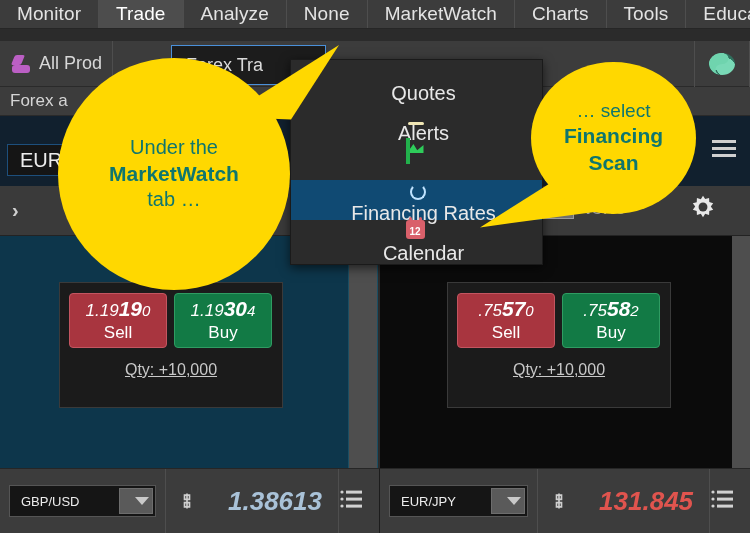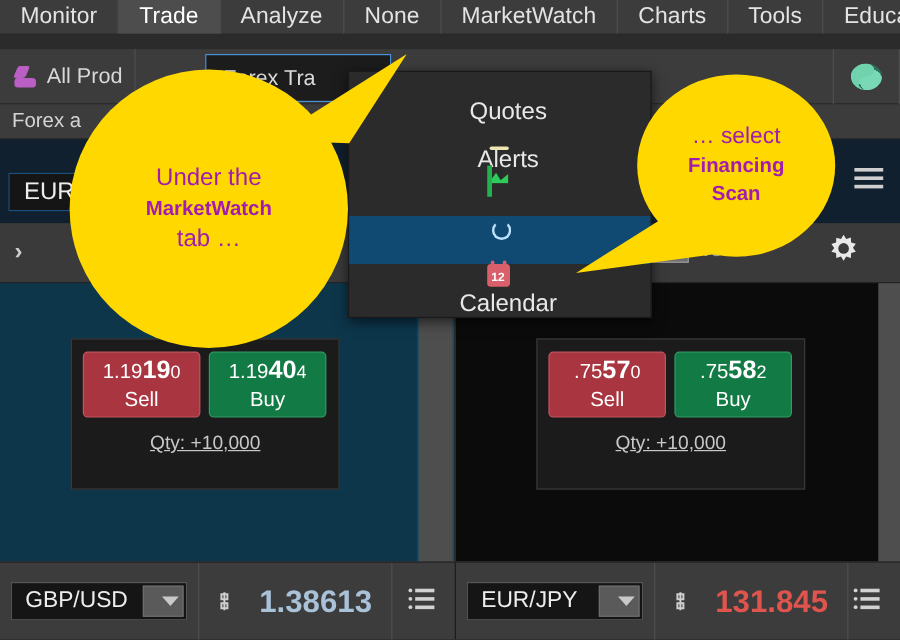--- a/index.html
+++ b/index.html
@@ -163,21 +163,21 @@
   .quotecard.right { left:447px; top:282px; width:224px; height:126px; }
 
   .btnrow { display:flex; gap:7px; padding:10px 9px 0 9px; }
   .pricebtn {
     width:98px; height:55px; border-radius:4px;
     display:flex; flex-direction:column; align-items:center; justify-content:center;
     color:#fff; cursor:pointer;
   }
   .pricebtn.sell { background:#a8353f; border:1px solid #c35560; }
   .pricebtn.buy  { background:#127a45; border:1px solid #2f9c62; }
-  .pricenum { font-size:17px; line-height:1.05; white-space:nowrap; }
+  .pricenum { font-size:17px; line-height:1.05; white-space:nowrap;font-style:italic; }
   .pricenum .big { font-size:21px; font-weight:bold; }
   .pricenum .sm  { font-size:15px; }
   .pricelbl { font-size:17px; margin-top:2px; }
   .qty {
     text-align:center; color:#c8c8c8; font-size:16px;
     margin-top:13px; text-decoration:underline;
   }
 
   
   .botbar {
@@ -187,34 +187,34 @@
     border-top:1px solid #262626;
   }
   .botbar.left { left:0; width:380px; border-right:1px solid #1c1c1c; }
   .botbar.right{ left:380px; width:370px; }
   .pairsel {
     position:relative; margin-left:9px;
     width:147px; height:32px;
     background:#151515; border:1px solid #555;
     display:flex; align-items:center;
   }
-  .pairsel span { color:#ededed; font-size:19px; padding-left:11px; }
+  .pairsel span { color:#ededed; font-size:13px; padding-left:11px; }
   .pairsel .drop {
     position:absolute; right:2px; top:2px; width:34px; height:26px;
     background:#5a5a5a; border:1px solid #6d6d6d;
     display:flex; align-items:center; justify-content:center;
   }
   .caret { width:0;height:0;border-left:7px solid transparent;border-right:7px solid transparent;border-top:8px solid #c9c9c9;}
   .vdiv { width:1px; height:65px; background:#4e4e4e; margin-left:9px; }
   .linkicon {
     width:22px; height:30px; margin:0 10px;
     display:flex; align-items:center; justify-content:center;
     color:#cfcfcf; font-size:20px;
   }
-  .bigprice { font-size:26px; font-weight:bold; margin-left:8px; white-space:nowrap;}
+  .bigprice { font-size:26px; font-weight:bold; margin-left:20px; white-space:nowrap;font-style:italic;}
   .bigprice.blue { color:#a9c2d8; }
   .bigprice.red  { color:#e0544e; }
   .listicon { margin-left:auto; margin-right:16px; width:24px; }
 
   
   .menu {
     position:absolute; left:290px; top:59px; width:253px; height:206px;
     background:#2b2b2b;
     border:1px solid #1a1a1a;
     box-shadow:0 3px 10px rgba(0,0,0,.6);
@@ -238,24 +238,24 @@
   .ic-fin::after{content:"";position:absolute;left:4px;top:4px;width:12px;height:12px;border:2px solid #bfe3ff;border-radius:50%;border-top-color:transparent;}
   .ic-cal { width:19px;height:19px;background:#d9606a;border-radius:3px;position:relative;color:#fff;font-size:10px;font-weight:bold;
      display:flex;align-items:flex-end;justify-content:center;padding-bottom:2px;}
   .ic-cal::before{content:"";position:absolute;left:3px;top:-3px;width:3px;height:6px;background:#d9606a;border-radius:2px;}
   .ic-cal::after{content:"";position:absolute;right:3px;top:-3px;width:3px;height:6px;background:#d9606a;border-radius:2px;}
 
   
   .bubble {
     position:absolute; background:#ffd800; border-radius:50%;
     display:flex; align-items:center; justify-content:center;
-    text-align:center; color:#a21caf; z-index:60;
+    text-align:center; color:#0f766e; z-index:60;
   }
   .bubble .txt { line-height:1.28; font-size:20px; padding:0 14px; }
-  .bubble .txt b { font-size:17px; }
+  .bubble .txt b { font-size:21px; }
   #bubble1 { left:58px; top:58px; width:232px; height:232px; }
   #bubble2 { left:531px; top:62px; width:165px; height:152px; }
   #bubble2 .txt { font-size:19px; }
   .tail { position:absolute; background:#ffd800; z-index:59; }
   #tail1 {
     left:225px; top:45px; width:120px; height:120px;
     clip-path: polygon(0 60%, 95% 0%, 55% 62%);
   }
   #tail2 {
     left:480px; top:150px; width:120px; height:90px;
@@ -344,21 +344,21 @@
   <div class="panel-right"></div>
   <div class="panel-rightgap"></div>
 
   <div class="quotecard left">
     <div class="btnrow">
       <div class="pricebtn sell">
         <div class="pricenum"><span>1.19</span><span class="big">19</span><span class="sm">0</span></div>
         <div class="pricelbl">Sell</div>
       </div>
       <div class="pricebtn buy">
-        <div class="pricenum"><span>1.19</span><span class="big">40</span><span class="sm">4</span></div>
+        <div class="pricenum"><span>1.19</span><span class="big">30</span><span class="sm">4</span></div>
         <div class="pricelbl">Buy</div>
       </div>
     </div>
     <div class="qty">Qty: +10,000</div>
   </div>
 
   <div class="quotecard right">
     <div class="btnrow">
       <div class="pricebtn sell">
         <div class="pricenum"><span>.75</span><span class="big">57</span><span class="sm">0</span></div>
@@ -433,20 +433,21 @@
     </div>
     <div class="menuitem">
       <span class="mi-icon"><span class="ic-bell"></span></span>
       <span class="mi-label">Alerts</span>
     </div>
     <div class="menuitem">
       <span class="mi-icon"><span class="ic-vis"></span></span>
     </div>
     <div class="menuitem sel">
       <span class="mi-icon"><span class="ic-fin"></span></span>
+      <span class="mi-label">Financing Rates</span>
     </div>
     <div class="menuitem">
       <span class="mi-icon">
           <span class="ic-cal">12</span>
         </span>
       <span class="mi-label">Calendar</span>
     </div>
   </div>
 
   <div class="tail" id="tail1"></div>

